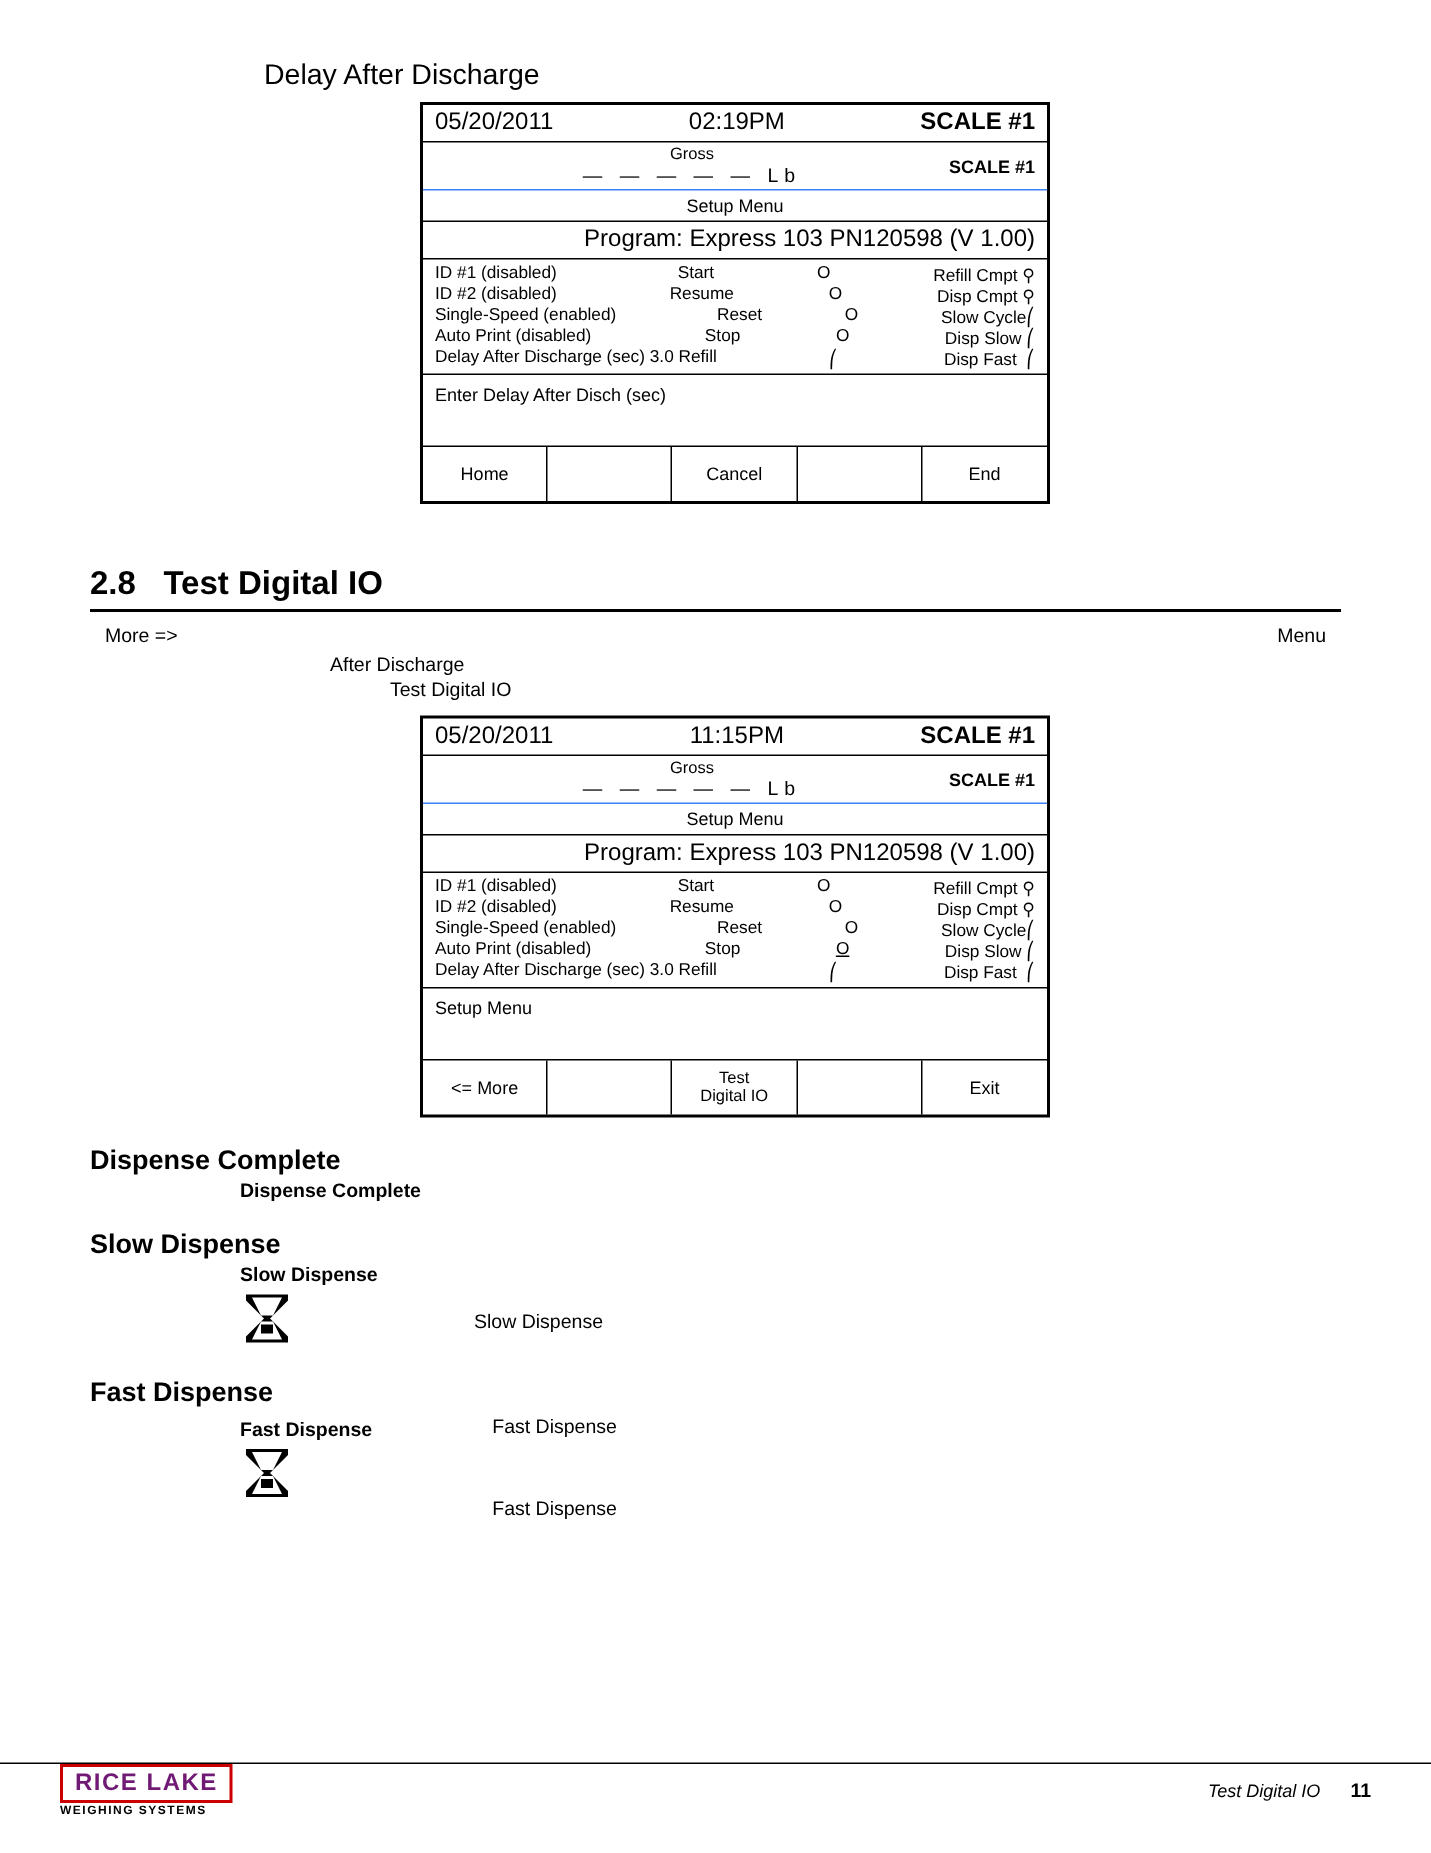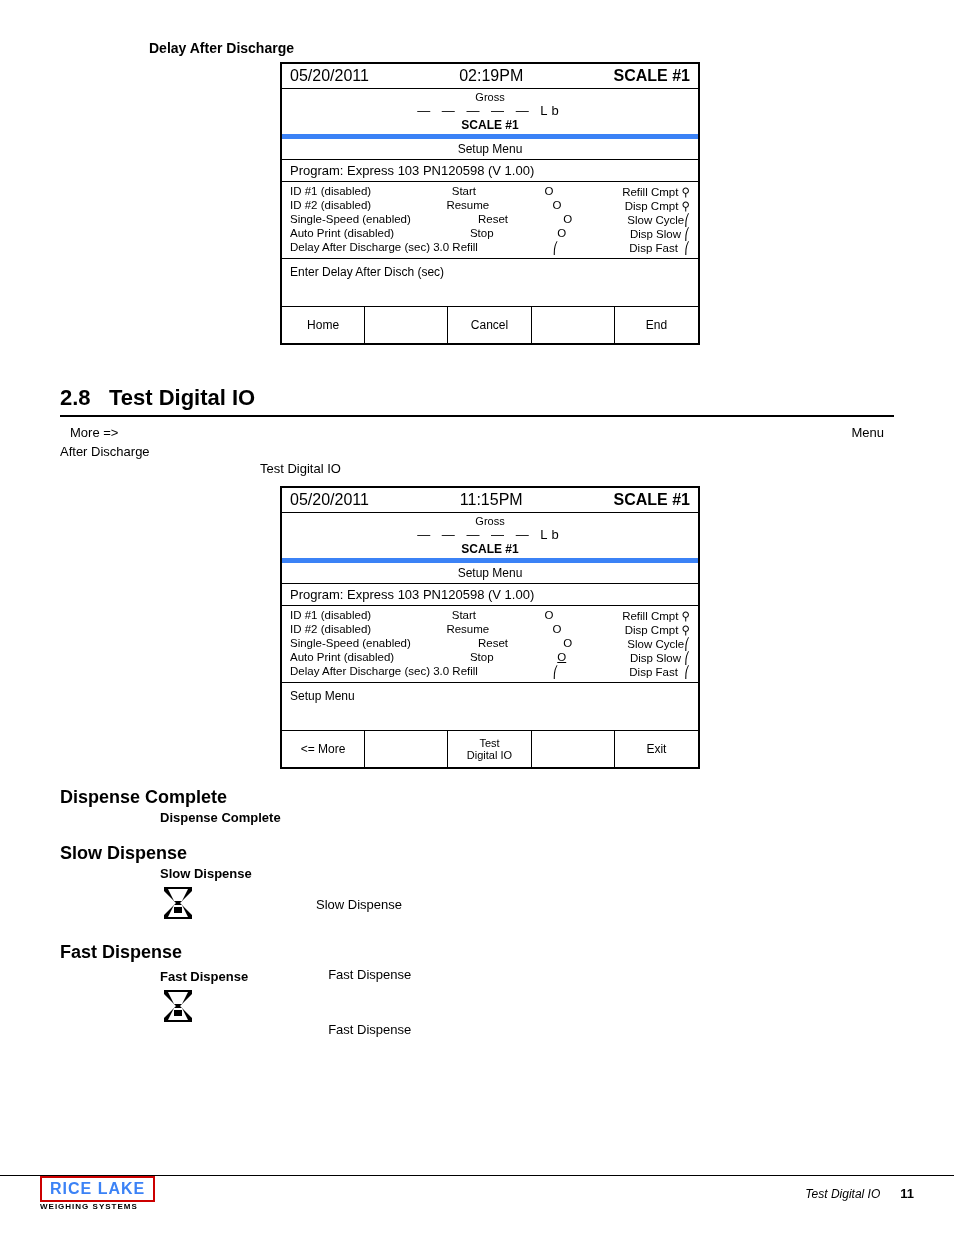--- a/index.html
+++ b/index.html
@@ -12,24 +12,24 @@
       min-height: 1235px;
       position: relative;
     }
 
     .page {
       padding: 40px 60px 60px 60px;
     }
 
     
     .delay-label {
-      font-weight: bold;
-      font-size: 14px;
+      font-weight: normal;
+      font-size: 19px;
       margin-bottom: 6px;
-      margin-left: 89px;
+      margin-left: 116px;
     }
 
     
     .screen-box {
       border: 2px solid #000;
       width: 420px;
       margin-left: 220px;
       font-size: 12px;
     }
     .screen-header-row {
@@ -38,23 +38,22 @@
       align-items: center;
       border-bottom: 1px solid #000;
       padding: 3px 8px;
       font-size: 16px;
     }
     .screen-gross-row {
       display: flex;
       justify-content: space-between;
       align-items: center;
       padding: 2px 8px;
-      border-bottom: 5px solid #3b82f6;
-      font-size: 12px;
-      flex-direction: column;
+      border-bottom: 1px solid #3b82f6;
+      font-size: 12px;
     }
     .gross-left {
       text-align: center;
       flex: 1;
     }
     .gross-label {
       font-size: 11px;
       text-align: center;
     }
     .dashes {
@@ -66,23 +65,23 @@
       font-size: 12px;
       white-space: nowrap;
     }
     .screen-menu-title {
       text-align: center;
       border-bottom: 1px solid #000;
       padding: 3px 8px;
       font-size: 12px;
     }
     .screen-program {
-      text-align: left;
+      text-align: right;
       padding: 3px 8px;
-      font-size: 13px;
+      font-size: 16px;
       border-bottom: 1px solid #000;
     }
 
     .screen-enter-box {
       border-bottom: 1px solid #000;
       padding: 6px 8px;
       font-size: 12px;
       min-height: 48px;
     }
     .screen-buttons {
@@ -121,20 +120,21 @@
     }
 
     .nav-row {
       display: flex;
       justify-content: space-between;
       font-size: 13px;
       margin-bottom: 4px;
       padding: 0 10px;
     }
     .nav-indent {
+      margin-left: 160px;
       font-size: 13px;
       margin-bottom: 2px;
     }
     .nav-indent2 {
       margin-left: 200px;
       font-size: 13px;
       margin-bottom: 10px;
     }
 
     
@@ -183,21 +183,21 @@
       align-items: flex-start;
     }
     .logo-box {
       border: 2px solid #c00;
       padding: 2px 8px;
       display: inline-block;
     }
     .logo-text-main {
       font-size: 16px;
       font-weight: 900;
-      color: #3b82f6;
+      color: #701a75;
       letter-spacing: 1px;
     }
     .logo-text-sub {
       font-size: 8px;
       color: #000;
       letter-spacing: 1px;
       font-weight: bold;
     }
     .footer-page {
       font-size: 12px;

